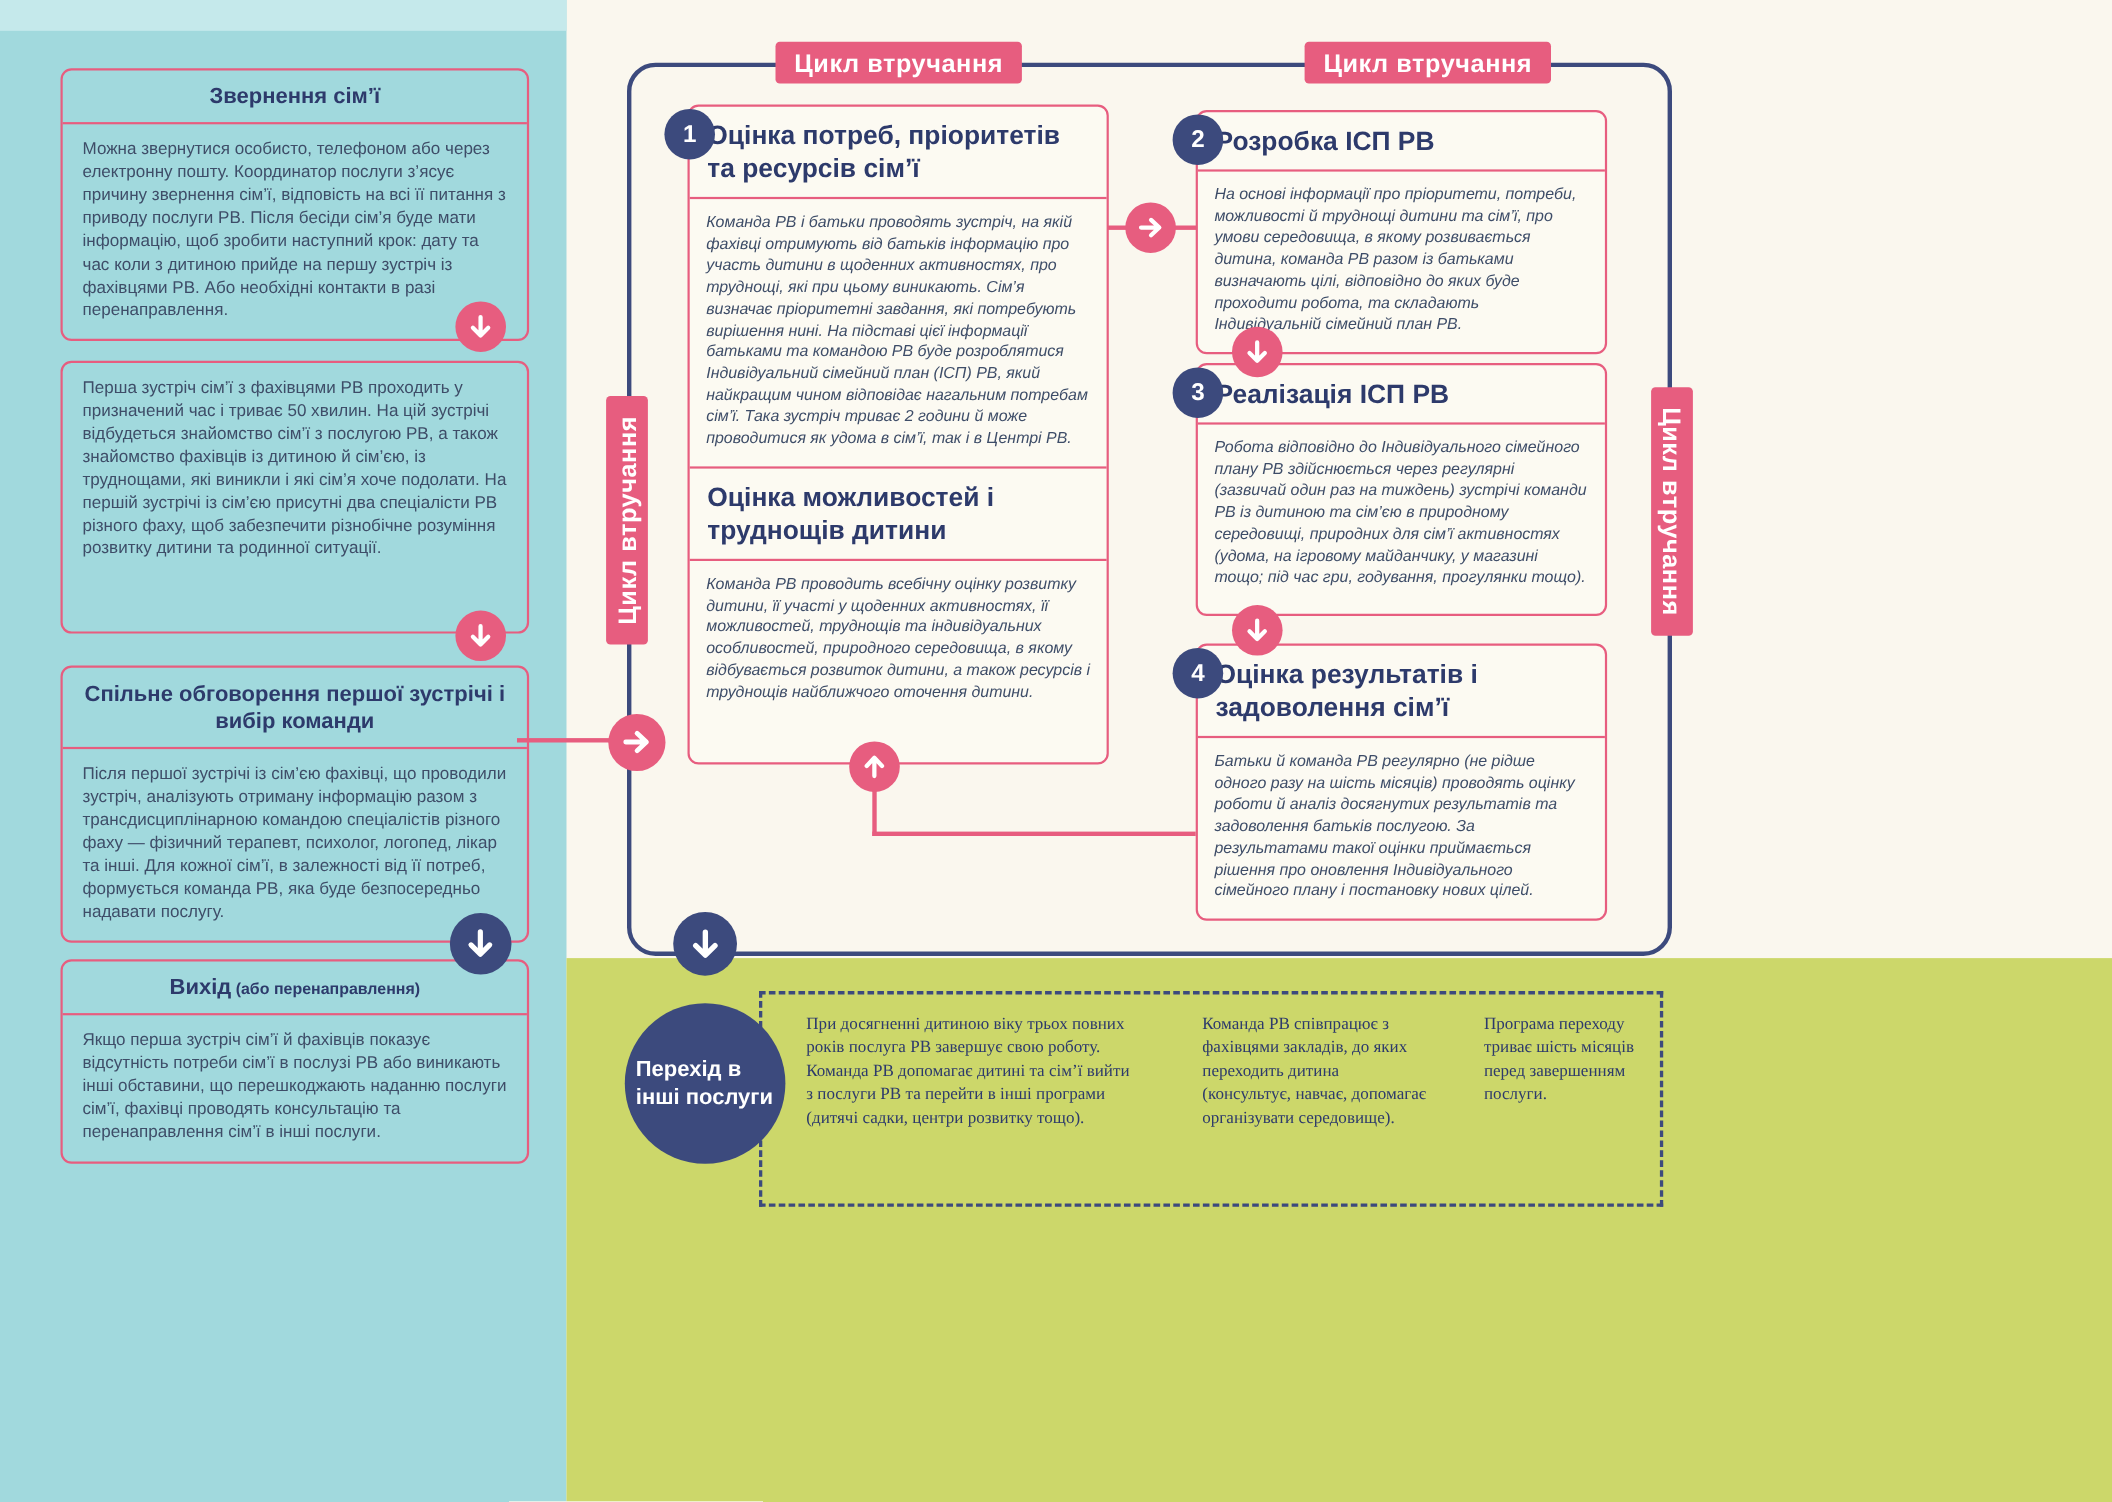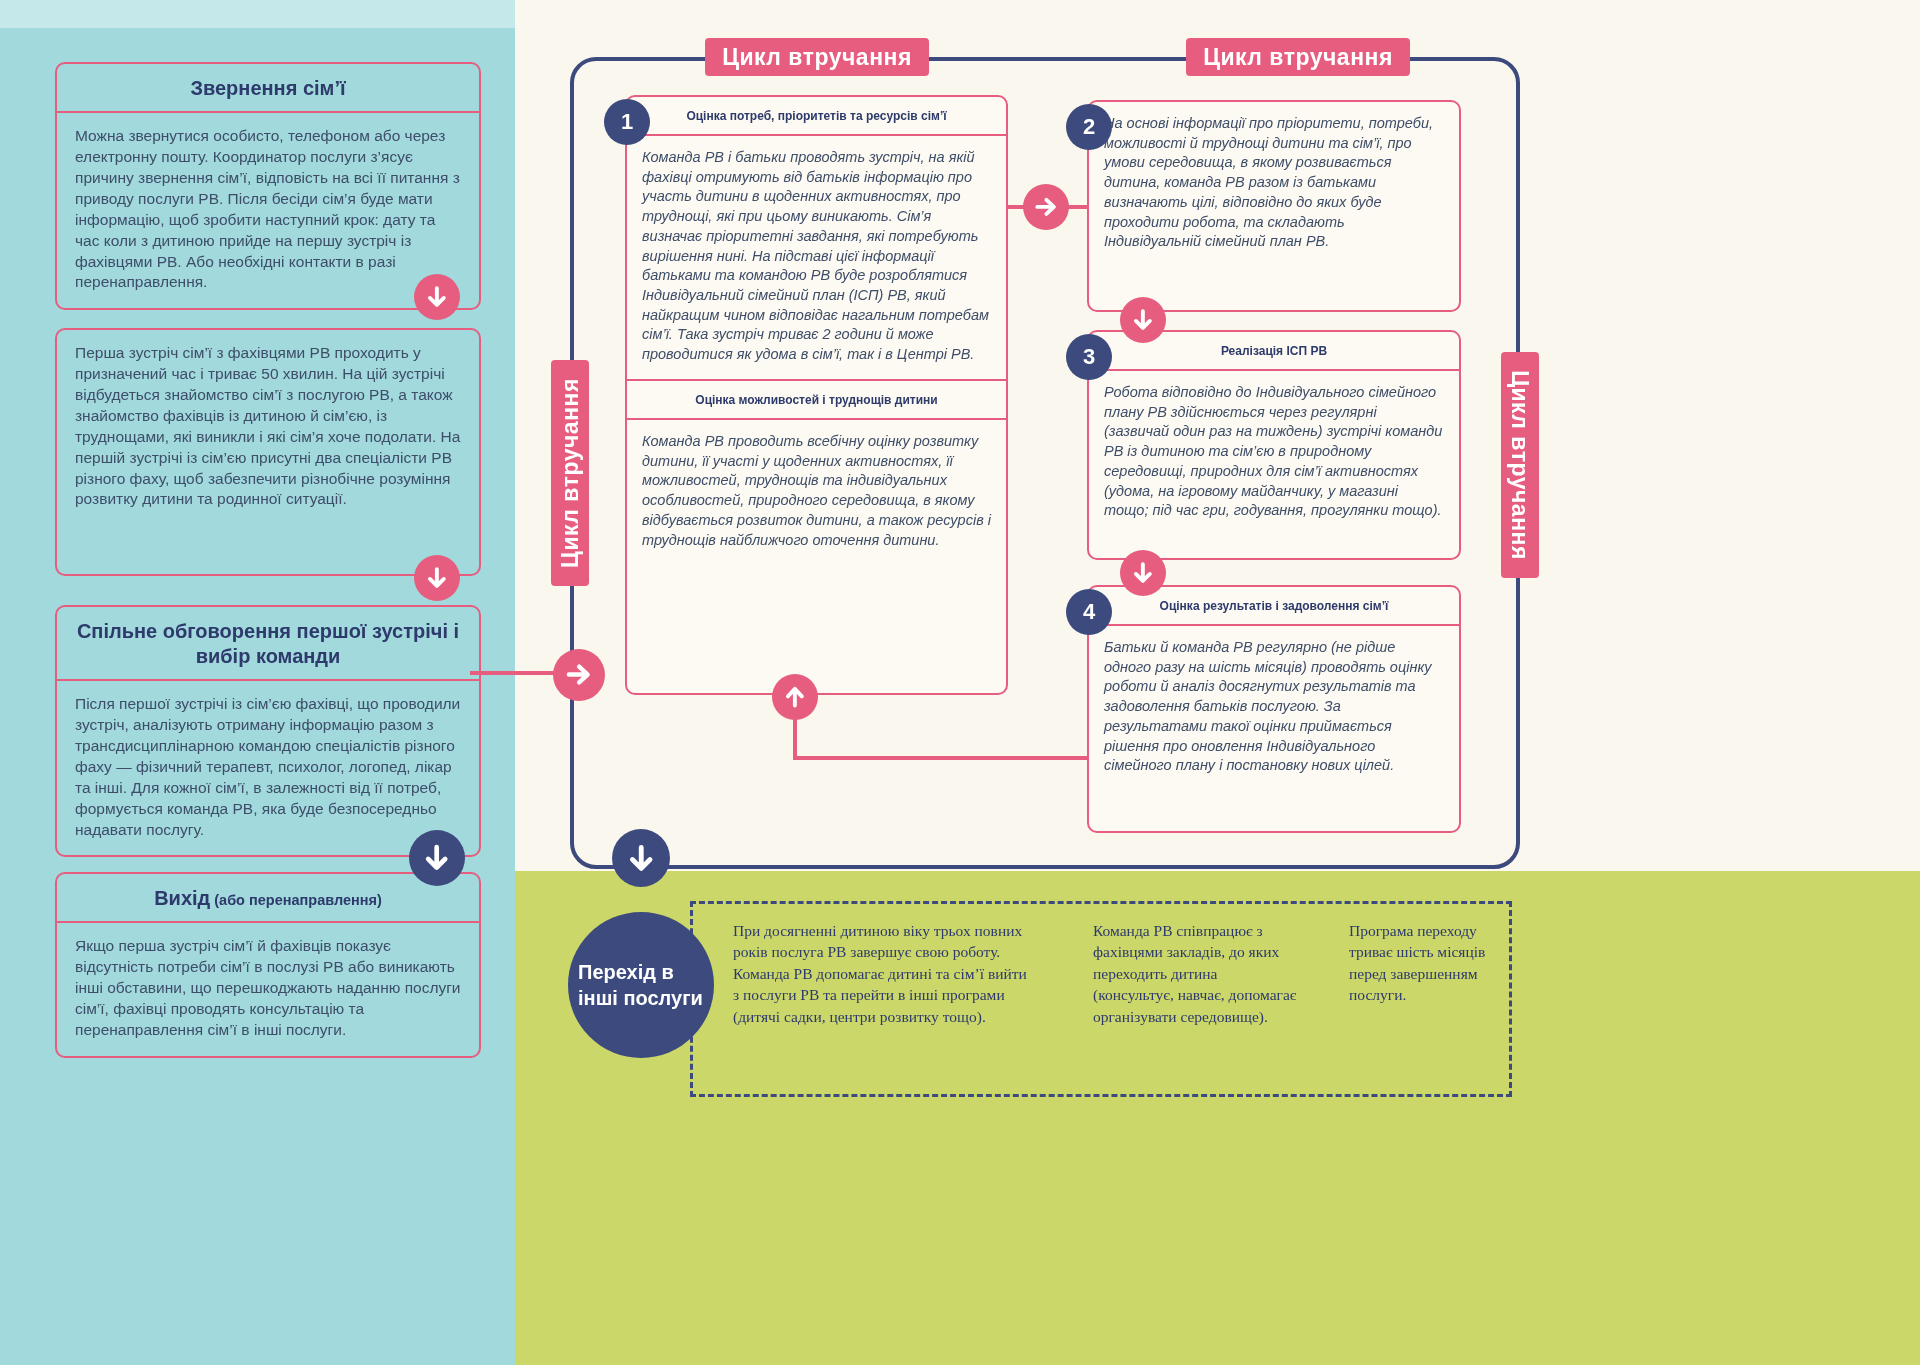--- a/index.html
+++ b/index.html
@@ -43,22 +43,22 @@
     padding:13px 18px 15px; font-size:15.5px; line-height:1.35; color:var(--text,#3e4d68);
   }
 
   .step-box {
     position:absolute; left:1087px; width:374px;
     border:2px solid var(--pink,#e75d7f); border-radius:10px;
     background:#fcfaf2; z-index:4;
   }
   .step-box.step1 { left:625px; width:383px; }
   .step-title {
-    padding:12px 16px 10px; text-align:center; font-weight:bold;
-    color:var(--navy-text,#2d3a6b); font-size:12px; border-bottom:2px solid var(--pink,#e75d7f);
+    padding:12px 16px 10px; text-align:left; font-weight:bold;
+    color:var(--navy-text,#2d3a6b); font-size:24px; border-bottom:2px solid var(--pink,#e75d7f);
     line-height:1.25;
   }
   .step-title.mid { border-top:2px solid var(--pink,#e75d7f); border-bottom:2px solid var(--pink,#e75d7f); }
   .step-body {
     padding:12px 15px 14px; font-size:14.5px; line-height:1.36; color:var(--text,#3e4d68);font-style:italic;
   }
   .num-circle {
     position:absolute; width:46px; height:46px; border-radius:50%;
     background:var(--navy,#3c4a7d); color:#fff; font-weight:bold; font-size:22px;
     display:flex; align-items:center; justify-content:center; left:-23px; top:2px; z-index:5;
@@ -145,20 +145,21 @@
 <div class="step-box step1" style="top:95px;min-height:600px;">
   <div class="num-circle">1</div>
   <div class="step-title">Оцінка потреб, пріоритетів та ресурсів сім’ї</div>
   <div class="step-body">Команда РВ і батьки проводять зустріч, на якій фахівці отримують від батьків інформацію про участь дитини в щоденних активностях, про труднощі, які при цьому виникають. Сім’я визначає пріоритетні завдання, які потребують вирішення нині. На підставі цієї інформації батьками та командою РВ буде розроблятися Індивідуальний сімейний план (ІСП) РВ, який найкращим чином відповідає нагальним потребам сім’ї. Така зустріч триває 2 години й може проводитися як удома в сім’ї, так і в Центрі РВ.</div>
   <div class="step-title mid">Оцінка можливостей і труднощів дитини</div>
   <div class="step-body">Команда РВ проводить всебічну оцінку розвитку дитини, її участі у щоденних активностях, її можливостей, труднощів та індивідуальних особливостей, природного середовища, в якому відбувається розвиток дитини, а також ресурсів і труднощів найближчого оточення дитини.</div>
 </div>
 
 <div class="step-box" style="top:100px;min-height:212px;">
   <div class="num-circle">2</div>
+  <div class="step-title">Розробка ІСП РВ</div>
   <div class="step-body">На основі інформації про пріоритети, потреби, можливості й труднощі дитини та сім’ї, про умови середовища, в якому розвивається дитина, команда РВ разом із батьками визначають цілі, відповідно до яких буде проходити робота, та складають Індивідуальній сімейний план РВ.</div>
 </div>
 
 <div class="step-box" style="top:330px;min-height:230px;">
   <div class="num-circle">3</div>
   <div class="step-title">Реалізація ІСП РВ</div>
   <div class="step-body">Робота відповідно до Індивідуального сімейного плану РВ здійснюється через регулярні (зазвичай один раз на тиждень) зустрічі команди РВ із дитиною та сім’єю в природному середовищі, природних для сім’ї активностях (удома, на ігровому майданчику, у магазині тощо; під час гри, годування, прогулянки тощо).</div>
 </div>
 
 <div class="step-box" style="top:585px;min-height:248px;">

